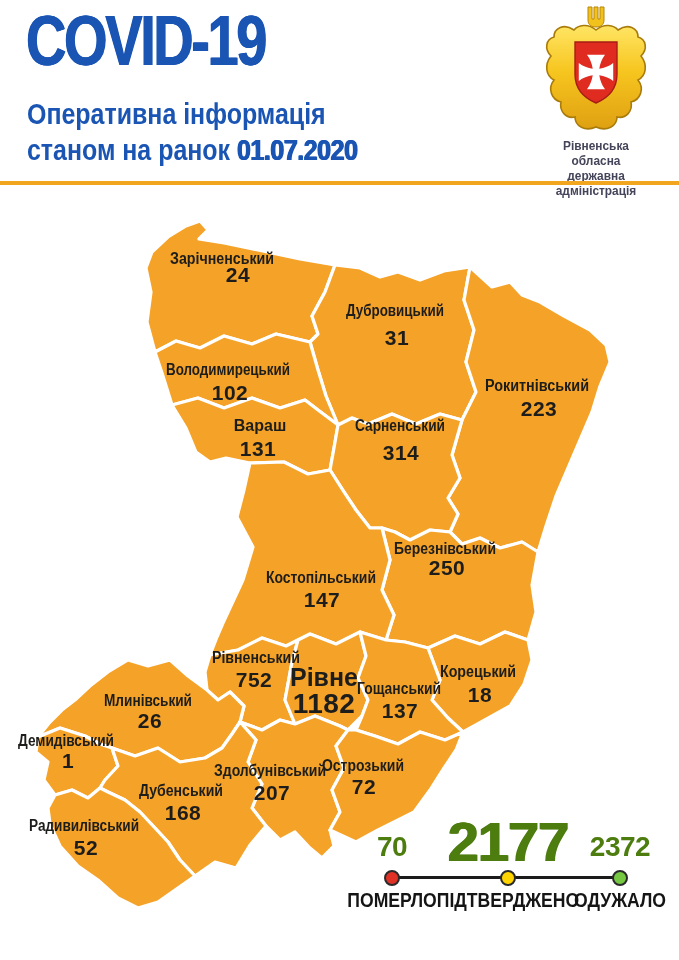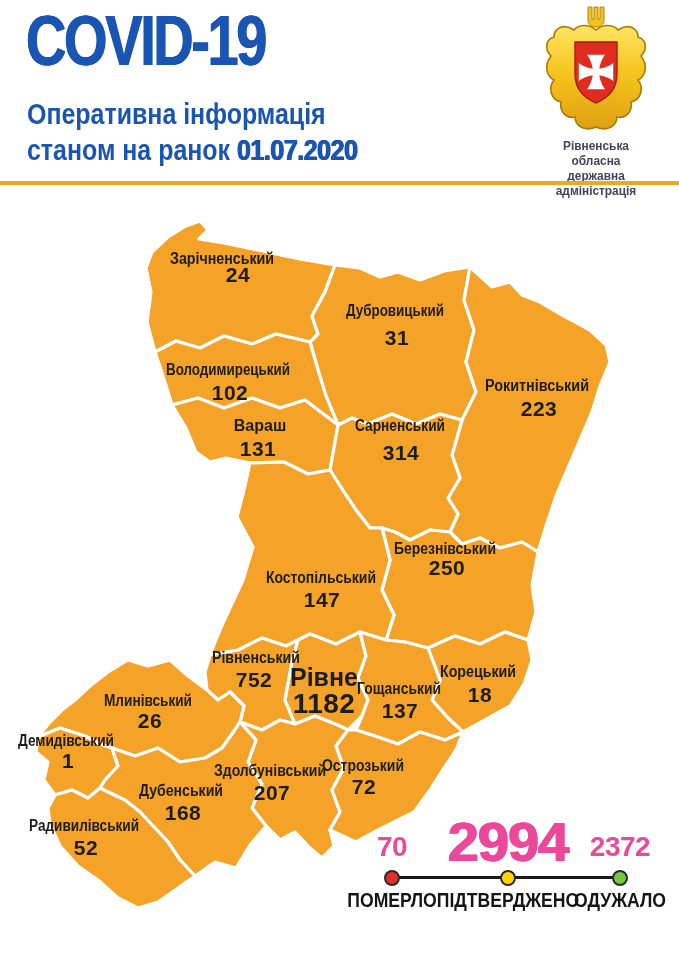--- a/index.html
+++ b/index.html
@@ -45,21 +45,21 @@
     fill:var(--map_orange,#f5a228);
     stroke:#ffffff;stroke-width:3.2;stroke-linejoin:round;
   }
   text.dname{font-size:16px;font-weight:700;fill:#1d1d1b;text-anchor:middle;}
   text.dval{font-size:21px;font-weight:700;fill:#1d1d1b;text-anchor:middle;letter-spacing:.5px;}
   text.dname-big{font-size:25px;font-weight:700;fill:#1d1d1b;text-anchor:middle;}
   text.dval-big{font-size:28px;font-weight:700;fill:#1d1d1b;text-anchor:middle;letter-spacing:.5px;}
   
   .stat-num{
     position:absolute;transform:translateX(-50%);
-    font-weight:700;color:#ec4899;line-height:1;white-space:nowrap;
+    font-weight:700;color:#4d7c0f;line-height:1;white-space:nowrap;
     letter-spacing:-.5px;
   }
   .stat-num.small{font-size:28px;top:833px;}
   .stat-num.big{
     font-size:56px;top:814px;letter-spacing:-1px;
     text-shadow:.8px 0 0 currentColor,-.8px 0 0 currentColor;
   }
   .stat-line{position:absolute;left:392px;top:876px;width:228px;height:3px;background:#1b1b1b;}
   .dot{
     position:absolute;width:12px;height:12px;border-radius:50%;
@@ -174,21 +174,21 @@
     <text class="dval" x="364" y="794">72</text>
     <text class="dname" x="181" y="796" textLength="84" lengthAdjust="spacingAndGlyphs">Дубенський</text>
     <text class="dval" x="183" y="820">168</text>
     <text class="dname" x="84" y="831" textLength="110" lengthAdjust="spacingAndGlyphs">Радивилівський</text>
     <text class="dval" x="86" y="855">52</text>
   </g>
 </svg>
 
 <div>
   <div class="stat-num small" style="left:392px;">70</div>
-  <div class="stat-num big" style="left:508px;">2994</div>
+  <div class="stat-num big" style="left:508px;">2177</div>
   <div class="stat-num small" style="left:620px;">2372</div>
   <div class="stat-line"></div>
   <div class="dot red" style="left:392px;"></div>
   <div class="dot yellow" style="left:508px;"></div>
   <div class="dot green" style="left:620px;"></div>
   <div class="stat-label" style="left:392px;">ПОМЕРЛО</div>
   <div class="stat-label" style="left:508px;">ПІДТВЕРДЖЕНО</div>
   <div class="stat-label" style="left:620px;">ОДУЖАЛО</div>
 </div>
 

